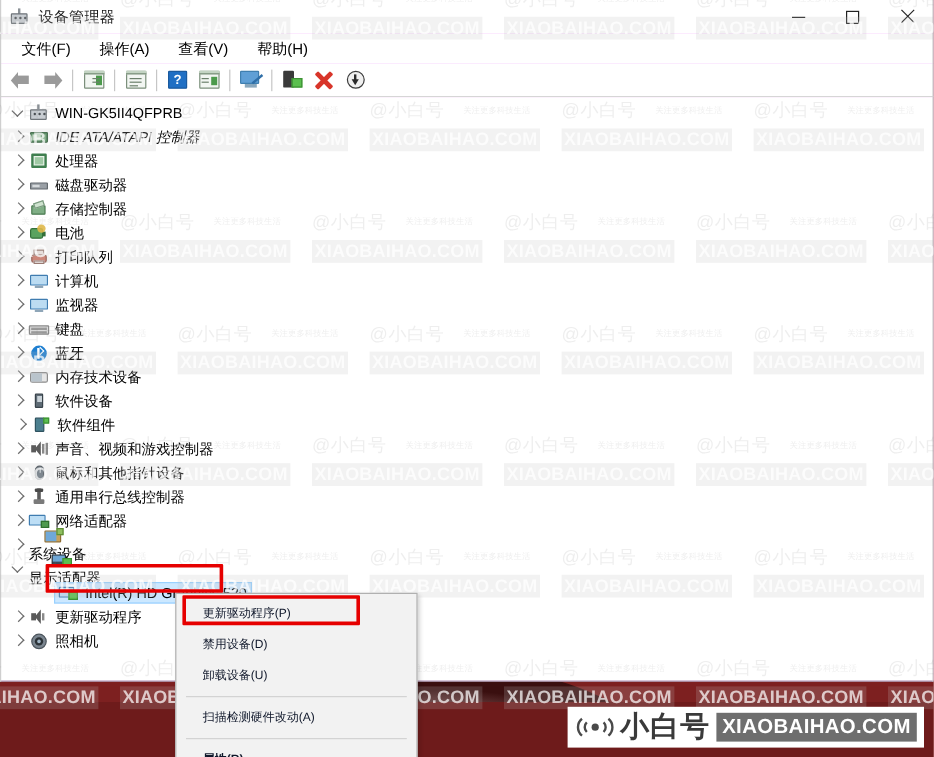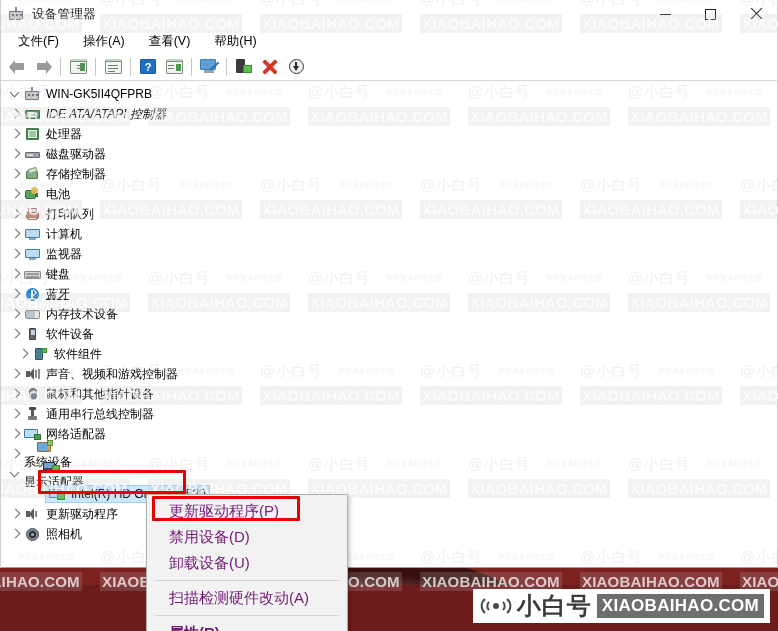--- a/index.html
+++ b/index.html
@@ -190,21 +190,21 @@
   
   #ctxmenu {
     position: absolute; left: 146px; top: 494px;
     width: 202px; background: #f2f2f2;
     border: 1px solid #b0b0b0;
     box-shadow: 2px 2px 4px rgba(0,0,0,.22);
     padding: 3px 0; z-index: 40;
   }
   .ctx-item {
     height: 26px; display: flex; align-items: center;
-    padding-left: 22px; font-size: 15px; color: #701a75;
+    padding-left: 22px; font-size: 10px; color: #0f172a;
   }
   .ctx-item.bold { font-weight: bold; }
   .ctx-sep { height: 1px; background: #d3d3d3; margin: 4px 8px; }
 
   
   .annot {
     position: absolute; border: 3px solid #e60000; z-index: 60;
     pointer-events: none; border-radius: 1px;
   }
   #annot-adapter { left: 38px; top: 470px; width: 148px; height: 24px; }
@@ -518,21 +518,21 @@
             <span class="chev-shape"></span>
           </span>
           <span class="label-wrap" style="display: flex; align-items: center;">
             <span class="tree-icon">
               <span class="gi" style="left:5px;top:2px;width:7px;height:12px;background:#5e6b75;border:1px solid #39434b;border-radius:1px;"></span>
               <span class="gi" style="left:6.5px;top:4px;width:4px;height:5px;background:#c9d2d8;"></span>
             </span>
             <span class="label">软件设备</span>
           </span>
         </div>
-        <div class="row" style="padding-left: 16px;">
+        <div class="row" style="padding-left: 0; margin-left: 10px;">
           <span class="chev">
             <span class="chev-shape"></span>
           </span>
           <span class="label-wrap" style="display: flex; align-items: center;">
             <span class="tree-icon">
               <span class="gi" style="left:3px;top:2px;width:8px;height:12px;background:#4c7f8f;border:1px solid #2f5360;border-radius:1px;"></span>
               <span class="gi" style="left:10px;top:2px;width:5px;height:5px;background:#5bbf4f;border:1px solid #3d8f34;"></span>
             </span>
             <span class="label">软件组件</span>
           </span>

